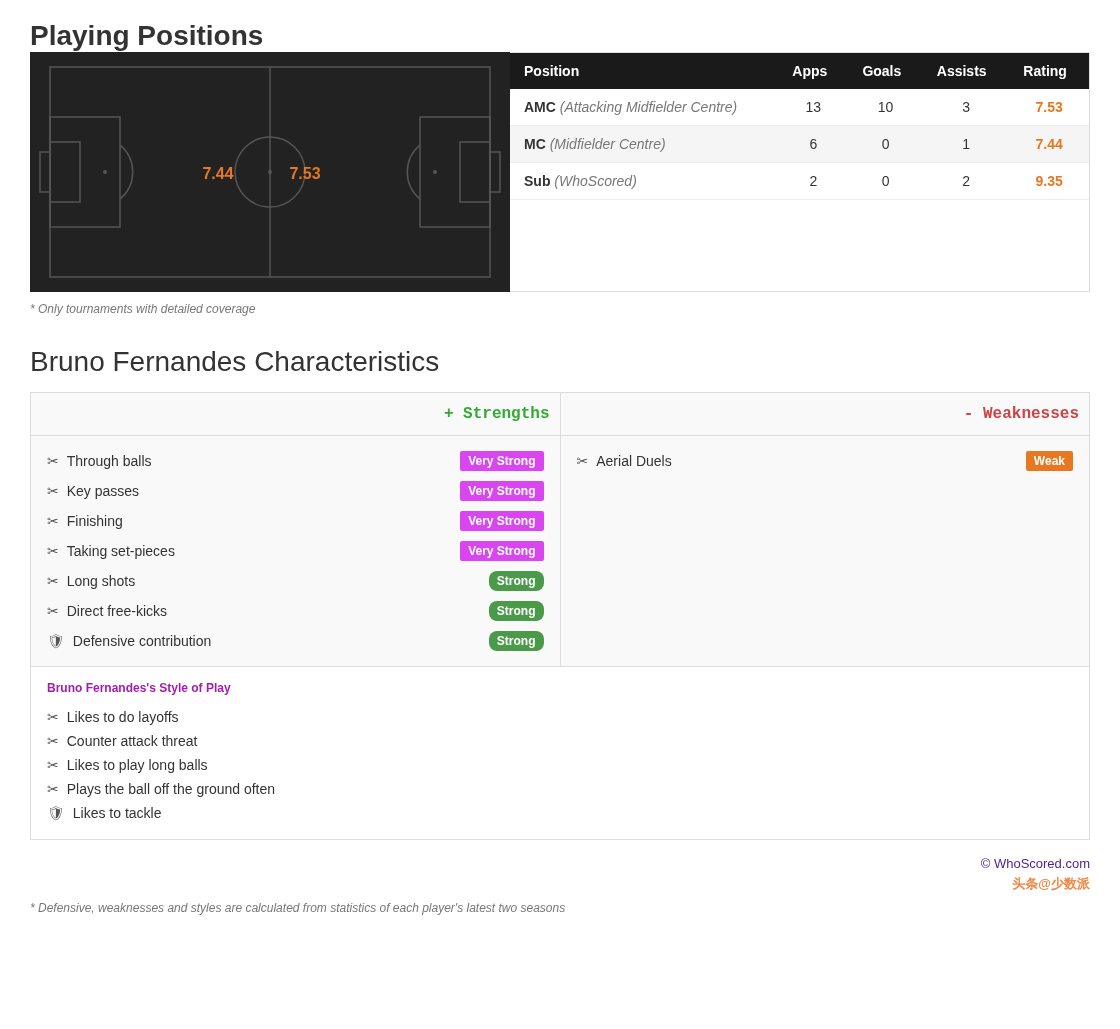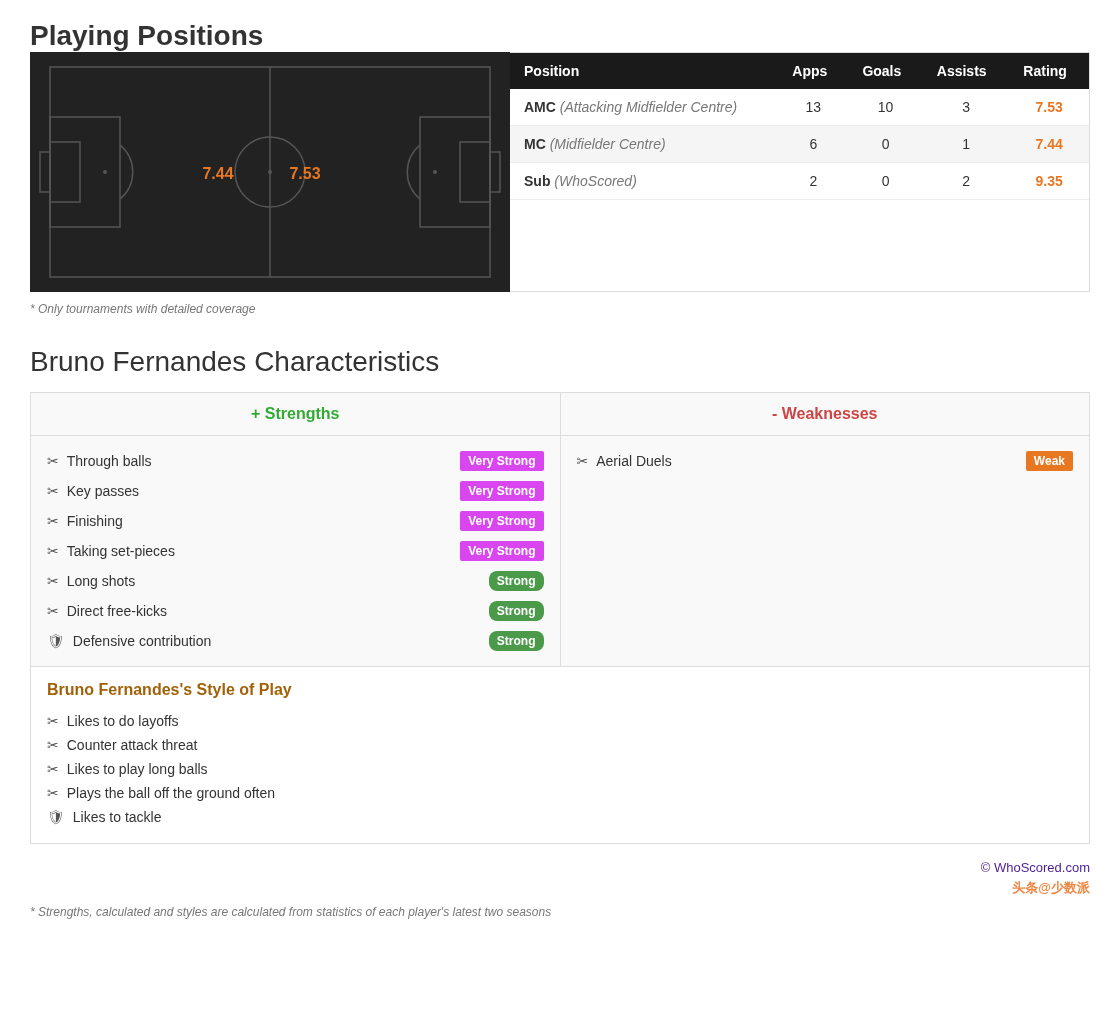--- a/index.html
+++ b/index.html
@@ -112,24 +112,25 @@
       margin-bottom: 0;
     }
 
     .char-header {
       display: flex;
       border-bottom: 1px solid #ddd;
     }
 
     .char-col-header {
       flex: 1;
-      text-align: center;
+      text-align: right;
       padding: 12px 10px;
       font-size: 16px;
       font-weight: bold;
+      font-family: Liberation Mono, monospace;
     }
 
     .col-strengths-header {
       border-right: 1px solid #ddd;
       color: #3a3;
     }
 
     .col-weaknesses-header {
       color: #c44;
     }
@@ -200,23 +201,23 @@
 
     
     .style-box {
       border: 1px solid #ddd;
       border-top: none;
       background: #fff;
       padding: 14px 16px;
     }
 
     .style-title {
-      font-size: 16px;
-      font-weight: bold;
-      color: #a16207;
+      font-size: 12px;
+      font-weight: bold;
+      color: #a21caf;
       margin-bottom: 10px;
     }
 
     .style-item {
       display: flex;
       align-items: center;
       gap: 8px;
       padding: 4px 0;
       font-size: 14px;
       color: #333;
@@ -450,13 +451,13 @@
     <span class="char-icon">🛡</span>
     <span>Likes to tackle</span>
   </div>
     </div>
 </div>
 
 <div class="footer-area">
   <span class="whoscored-credit">© WhoScored.com</span>
   <span class="toutiao-credit">头条@少数派</span>
 </div>
-<p class="disclaimer">* Strengths, calculated and styles are calculated from statistics of each player's latest two seasons</p>
+<p class="disclaimer">* Defensive, weaknesses and styles are calculated from statistics of each player's latest two seasons</p>
 
 </body></html>

